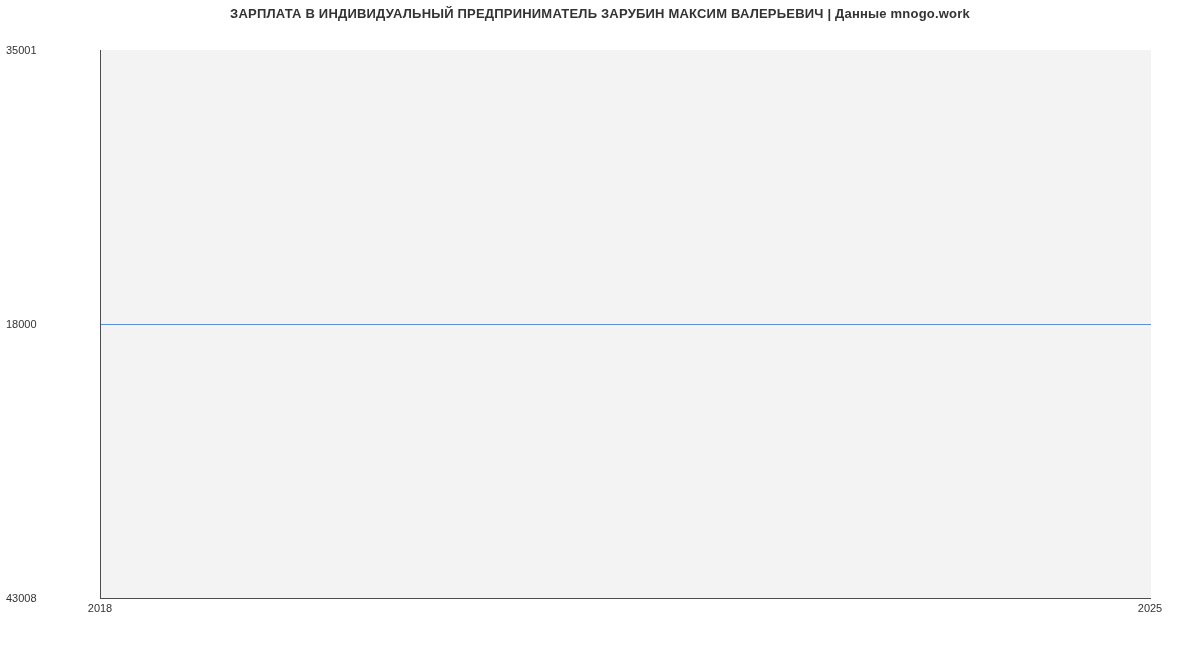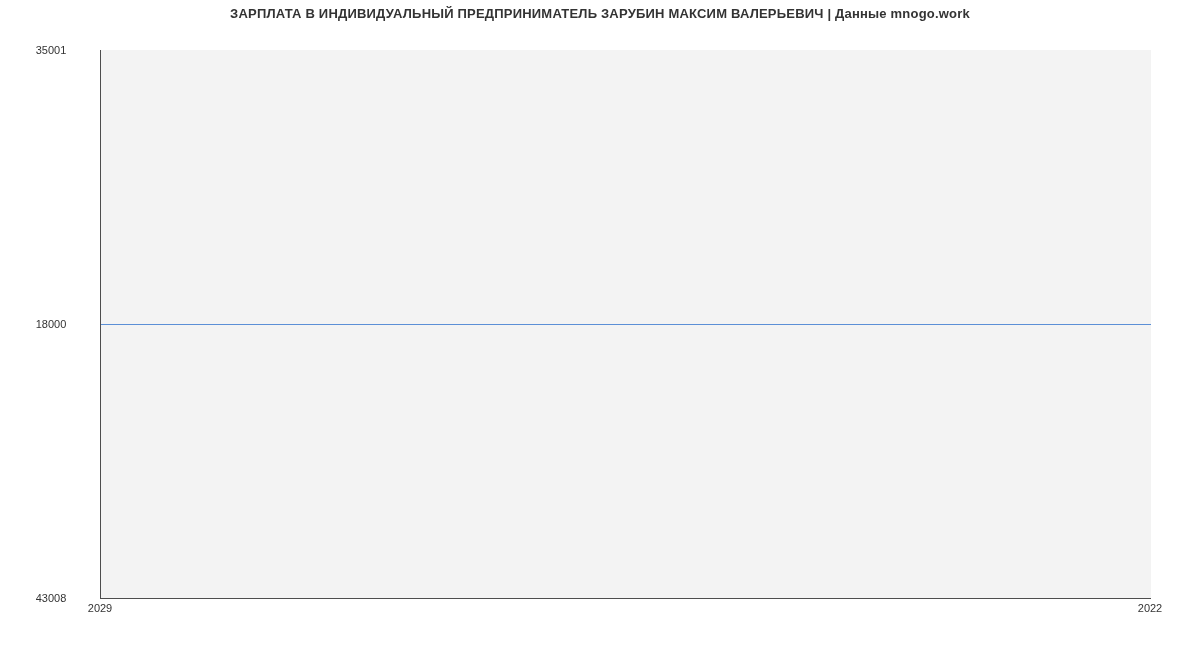--- a/index.html
+++ b/index.html
@@ -44,21 +44,21 @@
     width: 100%;
     height: 0;
     border-top: 1.6px solid #5b8fd6;
   }
   .ytick {
     position: absolute;
     right: 1104px; 
     font-size: 11px;
     color: #333;
     transform: translateY(-50%);
-    text-align: center;
+    text-align: left;
     width: 90px;
   }
   .xtick {
     position: absolute;
     top: 602px;
     font-size: 11px;
     color: #333;
     transform: translateX(-50%);
   }
 </style>
@@ -66,20 +66,20 @@
 <body>
 
 <div class="chart-wrap">
 
   <div class="title">ЗАРПЛАТА В ИНДИВИДУАЛЬНЫЙ ПРЕДПРИНИМАТЕЛЬ ЗАРУБИН МАКСИМ ВАЛЕРЬЕВИЧ | Данные mnogo.work</div>
 
   <div class="ytick" style="top:50px">35001</div>
   <div class="ytick" style="top:324px">18000</div>
   <div class="ytick" style="top:598px">43008</div>
 
-  <div class="xtick" style="left:100px">2029</div>
-  <div class="xtick" style="left:1150px">2022</div>
+  <div class="xtick" style="left:100px">2018</div>
+  <div class="xtick" style="left:1150px">2025</div>
 
   <div class="plot-area">
     <div class="data-line" style="top:274px"></div>
   </div>
 
 </div>
 
 </body></html>

